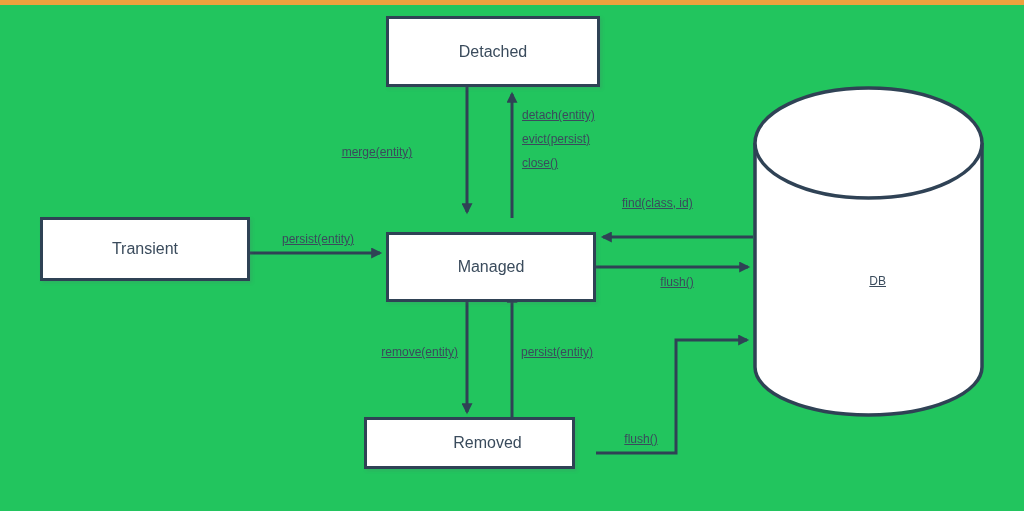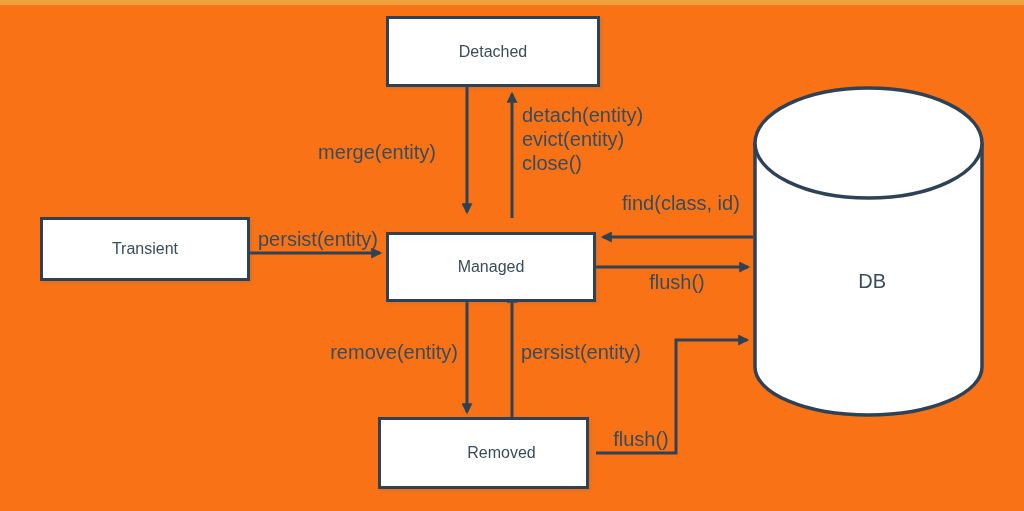--- a/index.html
+++ b/index.html
@@ -1,19 +1,19 @@
 <!DOCTYPE html>
 <html><head>
 <meta charset="utf-8">
 <style>
   html,body{margin:0;padding:0;}
   .stage{
     position:relative;
     width:1024px;height:511px;
-    background:#f97316;
+    background:#22c55e;
     overflow:hidden;
     font-family:"Liberation Sans", sans-serif;
   }
   .topbar{
     position:absolute;left:0;top:0;width:1024px;height:5px;
     background:#eea13d;
   }
   svg.wires{position:absolute;left:0;top:0;}
   svg.wires path.arrow{fill:none;stroke:#2f4255;stroke-width:3;}
   svg.wires .cyl{fill:#ffffff;stroke:#2f4255;stroke-width:3.5;}
@@ -22,25 +22,25 @@
     box-sizing:border-box;
     background:#ffffff;
     border:3px solid #2f4255;
     display:flex;align-items:center;justify-content:center;
     font-size:16px;color:#3a4b5c;
     box-shadow:2px 2px 3px rgba(90,100,110,0.18);
   }
   .node-detached{left:386px;top:16px;width:214px;height:71px;}
   .node-transient{left:40px;top:217px;width:210px;height:64px;}
   .node-managed{left:386px;top:232px;width:210px;height:70px;}
-  .node-removed{left:378px;top:417px;width:211px;height:72px;padding-left:36px;}
+  .node-removed{left:364px;top:417px;width:211px;height:52px;padding-left:36px;}
   .lbl{
     position:absolute;
-    font-size:20px;color:#3a4b5c;
-    line-height:20px;white-space:nowrap;
+    font-size:12px;color:#3a4b5c;
+    line-height:20px;white-space:nowrap;text-decoration:underline;
   }
   .lbl-merge{left:297px;top:142px;width:160px;text-align:center;}
   .lbl-detach{left:522px;top:103px;line-height:24px;text-align:left;}
   .lbl-persist1{left:252px;top:229px;width:132px;text-align:center;}
   .lbl-find{left:622px;top:191px;line-height:25px;text-align:right;}
   .lbl-flush1{left:617px;top:272px;width:120px;text-align:center;}
   .lbl-remove{left:318px;top:342px;width:140px;text-align:right;}
   .lbl-persist2{left:521px;top:342px;}
   .lbl-flush2{left:601px;top:429px;width:80px;text-align:center;}
   .lbl-db{left:786px;top:271px;width:100px;text-align:right;}
@@ -83,21 +83,21 @@
     <span>Managed</span>
   </div>
   <div class="node node-removed">
     <span>Removed</span>
   </div>
 
   <div class="lbl lbl-merge">merge(entity)</div>
 
   <div class="lbl lbl-detach">
     <div>detach(entity)</div>
-    <div>evict(entity)</div>
+    <div>evict(persist)</div>
     <div>close()</div>
   </div>
 
   <div class="lbl lbl-persist1">persist(entity)</div>
 
   <div class="lbl lbl-find">
     <div>find(class, id)</div>
   </div>
 
   <div class="lbl lbl-flush1">flush()</div>

